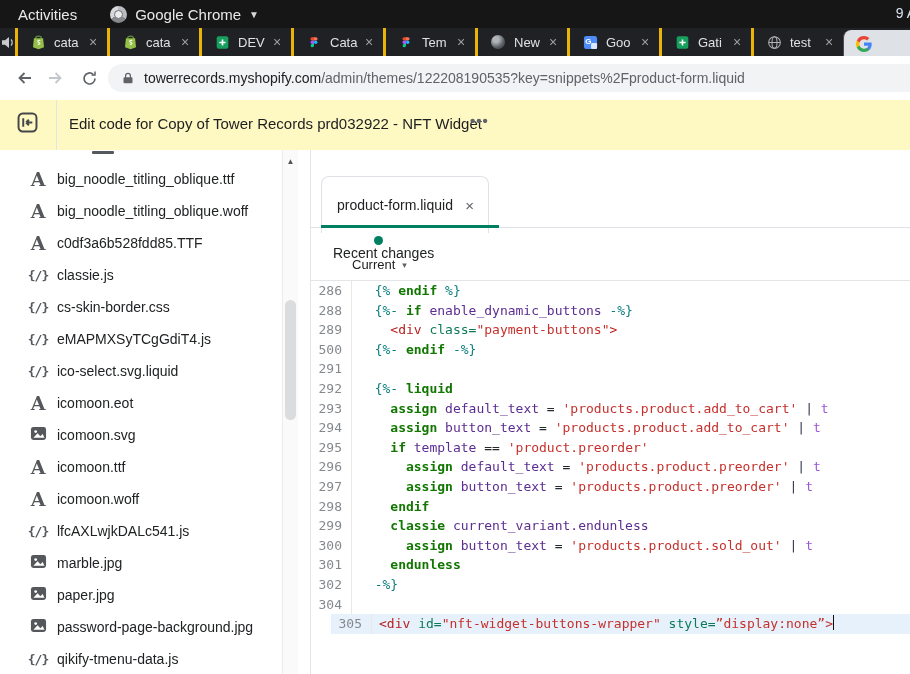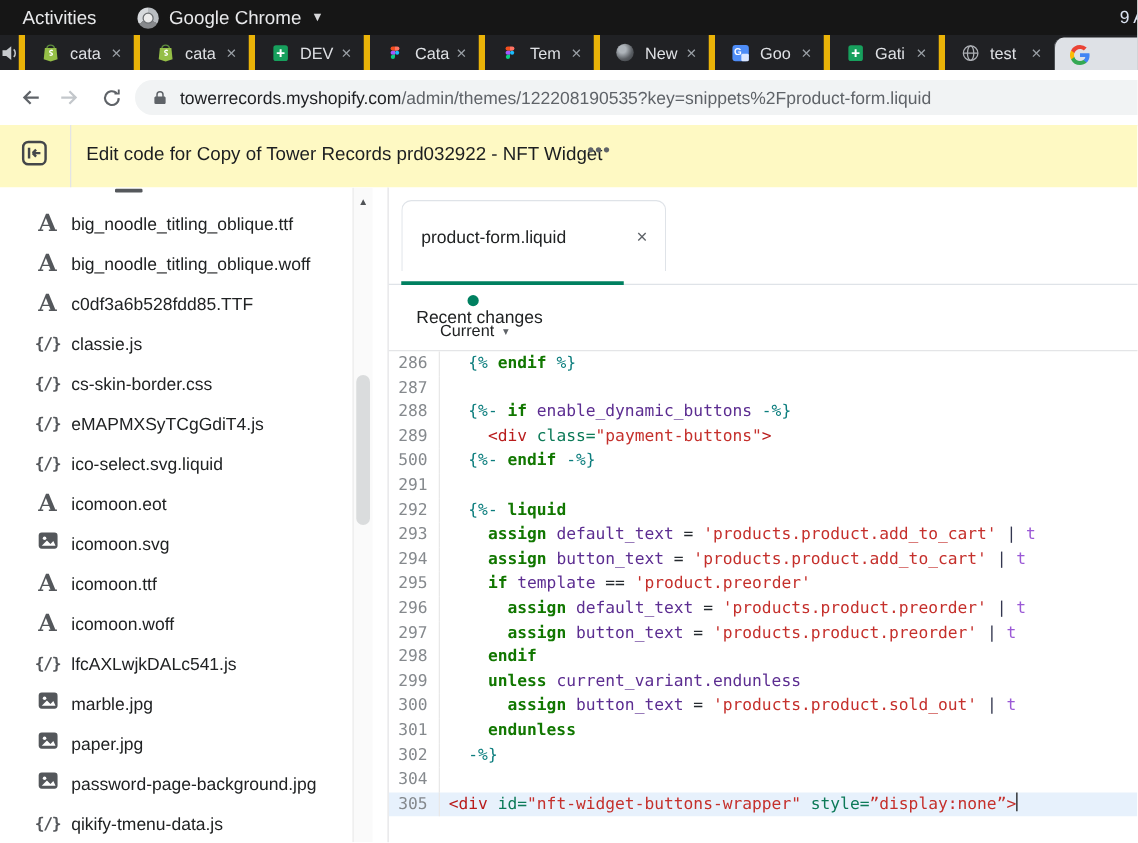--- a/index.html
+++ b/index.html
@@ -15,21 +15,21 @@
      background:conic-gradient(#b9bdc1 0 120deg,#87898c 0 240deg,#d6d9dc 0 360deg);position:relative;}
   .chrome-gray::after{content:"";position:absolute;inset:4px;border-radius:50%;background:#ececec;border:1px solid #6a6d70;}
   .menu-caret{font-size:10px;color:#d6d7d9;}
   .clock{position:absolute;right:-6px;top:5px;color:#dbe3f2;font-size:14px;white-space:nowrap;}
 
   
   .tab-strip{position:absolute;left:0;top:28px;width:910px;height:28px;background:#202124;
              display:flex;align-items:stretch;}
   .media-btn{width:45px;display:flex;align-items:center;justify-content:center;}
   .tab{position:relative;width:92px;display:flex;align-items:center;padding:0 6px 0 12px;
-       box-sizing:border-box;border-left:5px solid #eab308;cursor:default;}
+       box-sizing:border-box;border-left:3px solid #eab308;cursor:default;}
   .tab .tab-icon{width:16px;height:16px;flex:0 0 16px;display:flex;align-items:center;justify-content:center;}
   .tab .tab-icon svg{display:block;}
   .tab .tab-label{color:#dfe1e5;font-size:13px;margin-left:8px;flex:1;overflow:hidden;white-space:nowrap;}
   .tab .tab-close{color:#9aa0a6;font-size:14px;line-height:14px;width:16px;text-align:center;}
   .tab.active{background:#dee1e6;border-left:1px solid #4a4d51;border-radius:8px 8px 0 0;
               margin-top:2px;padding-top:2px;}
   .icon-sphere{width:14px;height:14px;border-radius:50%;
      background:radial-gradient(circle at 35% 32%,#aeb4ba 0 22%,#5a5e63 60%,#34373b 100%);}
 
   
@@ -61,39 +61,39 @@
   .file-icon .code-b{font-family:"DejaVu Sans Mono",monospace;font-weight:bold;font-size:13px;color:#54575b;letter-spacing:-1px;}
   .file-name{font-size:14px;color:#202223;margin-left:5px;white-space:nowrap;}
   .scrollbar{position:absolute;left:282px;top:0;width:15px;height:524px;background:#fafafa;border-left:1px solid #ececec;}
   .scroll-up{position:absolute;left:0;top:4px;width:15px;height:14px;display:flex;align-items:center;justify-content:center;
              color:#505357;font-size:8px;}
   .scroll-thumb{position:absolute;left:2px;top:150px;width:11px;height:120px;background:#dadcdd;border-radius:6px;}
 
   
   .editor{position:absolute;left:310px;top:150px;width:600px;height:524px;background:#fff;border-left:1px solid #e3e4e6;box-sizing:border-box;}
   .editor-tabbar{position:absolute;left:0;top:0;width:600px;height:78px;border-bottom:1px solid #dfe3e8;box-sizing:border-box;}
-  .editor-tab{position:absolute;left:10px;top:10px;width:212px;height:57px;background:#fff;
+  .editor-tab{position:absolute;left:10px;top:26px;width:168px;height:57px;background:#fff;
               border:1px solid #dfe3e8;border-bottom:none;border-radius:8px 8px 0 0;box-sizing:border-box;
               display:flex;align-items:center;}
   .editor-tab-label{font-size:14px;color:#202223;margin-left:15px;flex:1;}
   .editor-tab-close{color:#5f6368;font-size:15px;margin-right:14px;}
   .tab-underline{position:absolute;left:10px;top:75px;width:178px;height:3px;background:#008060;}
   .recent-panel{position:absolute;left:0;top:78px;width:600px;height:53px;border-bottom:1px solid #e4e5e7;box-sizing:border-box;}
   .recent-row{position:absolute;left:22px;top:8px;display:flex;align-items:center;flex-direction:column;}
   .green-dot{width:9px;height:9px;border-radius:50%;background:#008060;margin-right:10px;}
   .recent-label{font-size:14px;color:#202223;}
   .version-row{position:absolute;left:41px;top:29px;display:flex;align-items:center;gap:7px;cursor:pointer;}
   .version-label{font-size:13px;color:#202223;}
   .caret-down{font-size:9px;color:#5f6368;}
 
   
   .code-area{position:absolute;left:0;top:131px;width:599px;height:393px;overflow:hidden;
              font-family:"DejaVu Sans Mono",monospace;font-size:13px;}
   .code-line{display:flex;height:19.6px;line-height:19.6px;}
-  .code-line.active{background:#e7f1fc;}
+  .code-line.active{background:#e7f1fc;margin-left:20px;}
   .line-no{width:41px;flex:0 0 41px;text-align:right;padding-right:9px;color:#85898d;
            border-right:1px solid #e8e8e8;box-sizing:border-box;}
   .code-text{white-space:pre;padding-left:7px;}
   .tkp{color:#24292e;} .tkd{color:#0b7d7d;} .tkk{color:#117700;font-weight:bold;}
   .tkv{color:#5c2d91;} .tks{color:#c5302c;} .tka{color:#0c7a58;}
   .tkt{color:#b91c1c;text-align:right;} .tko{color:#33364f;} .tkf{color:#9b59d6;}
   .text-cursor{display:inline-block;width:1.5px;height:15px;background:#111;vertical-align:-2px;
                animation:blink 1.1s steps(1) infinite;}
   @keyframes blink{50%{opacity:0;}}
 </style>
@@ -375,24 +375,20 @@
       <span class="caret-down">▾</span>
     </div>
   </div>
   <div class="code-area">
     <div>
         <div class="code-line">
           <span class="line-no">286</span>
           <span class="code-text"><span class="tkp">  </span><span class="tkd">{%</span><span class="tkp"> </span><span class="tkk">endif</span><span class="tkp"> </span><span class="tkd">%}</span></span>
         </div>
         <div class="code-line">
-          <span class="line-no">287</span>
-          <span class="code-text"></span>
-        </div>
-        <div class="code-line">
           <span class="line-no">288</span>
           <span class="code-text"><span class="tkp">  </span><span class="tkd">{%-</span><span class="tkp"> </span><span class="tkk">if</span><span class="tkp"> </span><span class="tkv">enable_dynamic_buttons</span><span class="tkp"> </span><span class="tkd">-%}</span></span>
         </div>
         <div class="code-line">
           <span class="line-no">289</span>
           <span class="code-text"><span class="tkp">    </span><span class="tkt">&lt;div</span><span class="tkp"> </span><span class="tka">class=</span><span class="tks">"payment-buttons"</span><span class="tkt">&gt;</span></span>
         </div>
         <div class="code-line">
           <span class="line-no">500</span>
           <span class="code-text"><span class="tkp">  </span><span class="tkd">{%-</span><span class="tkp"> </span><span class="tkk">endif</span><span class="tkp"> </span><span class="tkd">-%}</span></span>
@@ -424,21 +420,21 @@
         <div class="code-line">
           <span class="line-no">297</span>
           <span class="code-text"><span class="tkp">      </span><span class="tkk">assign</span><span class="tkp"> </span><span class="tkv">button_text</span><span class="tkp"> = </span><span class="tks">'products.product.preorder'</span><span class="tkp"> </span><span class="tko">|</span><span class="tkp"> </span><span class="tkf">t</span></span>
         </div>
         <div class="code-line">
           <span class="line-no">298</span>
           <span class="code-text"><span class="tkp">    </span><span class="tkk">endif</span></span>
         </div>
         <div class="code-line">
           <span class="line-no">299</span>
-          <span class="code-text"><span class="tkp">    </span><span class="tkk">unless</span><span class="tkp"> </span><span class="tkv">current_variant.endunless</span></span>
+          <span class="code-text"><span class="tkp">    </span><span class="tkk">classie</span><span class="tkp"> </span><span class="tkv">current_variant.endunless</span></span>
         </div>
         <div class="code-line">
           <span class="line-no">300</span>
           <span class="code-text"><span class="tkp">      </span><span class="tkk">assign</span><span class="tkp"> </span><span class="tkv">button_text</span><span class="tkp"> = </span><span class="tks">'products.product.sold_out'</span><span class="tkp"> </span><span class="tko">|</span><span class="tkp"> </span><span class="tkf">t</span></span>
         </div>
         <div class="code-line">
           <span class="line-no">301</span>
           <span class="code-text"><span class="tkp">    </span><span class="tkk">endunless</span></span>
         </div>
         <div class="code-line">

